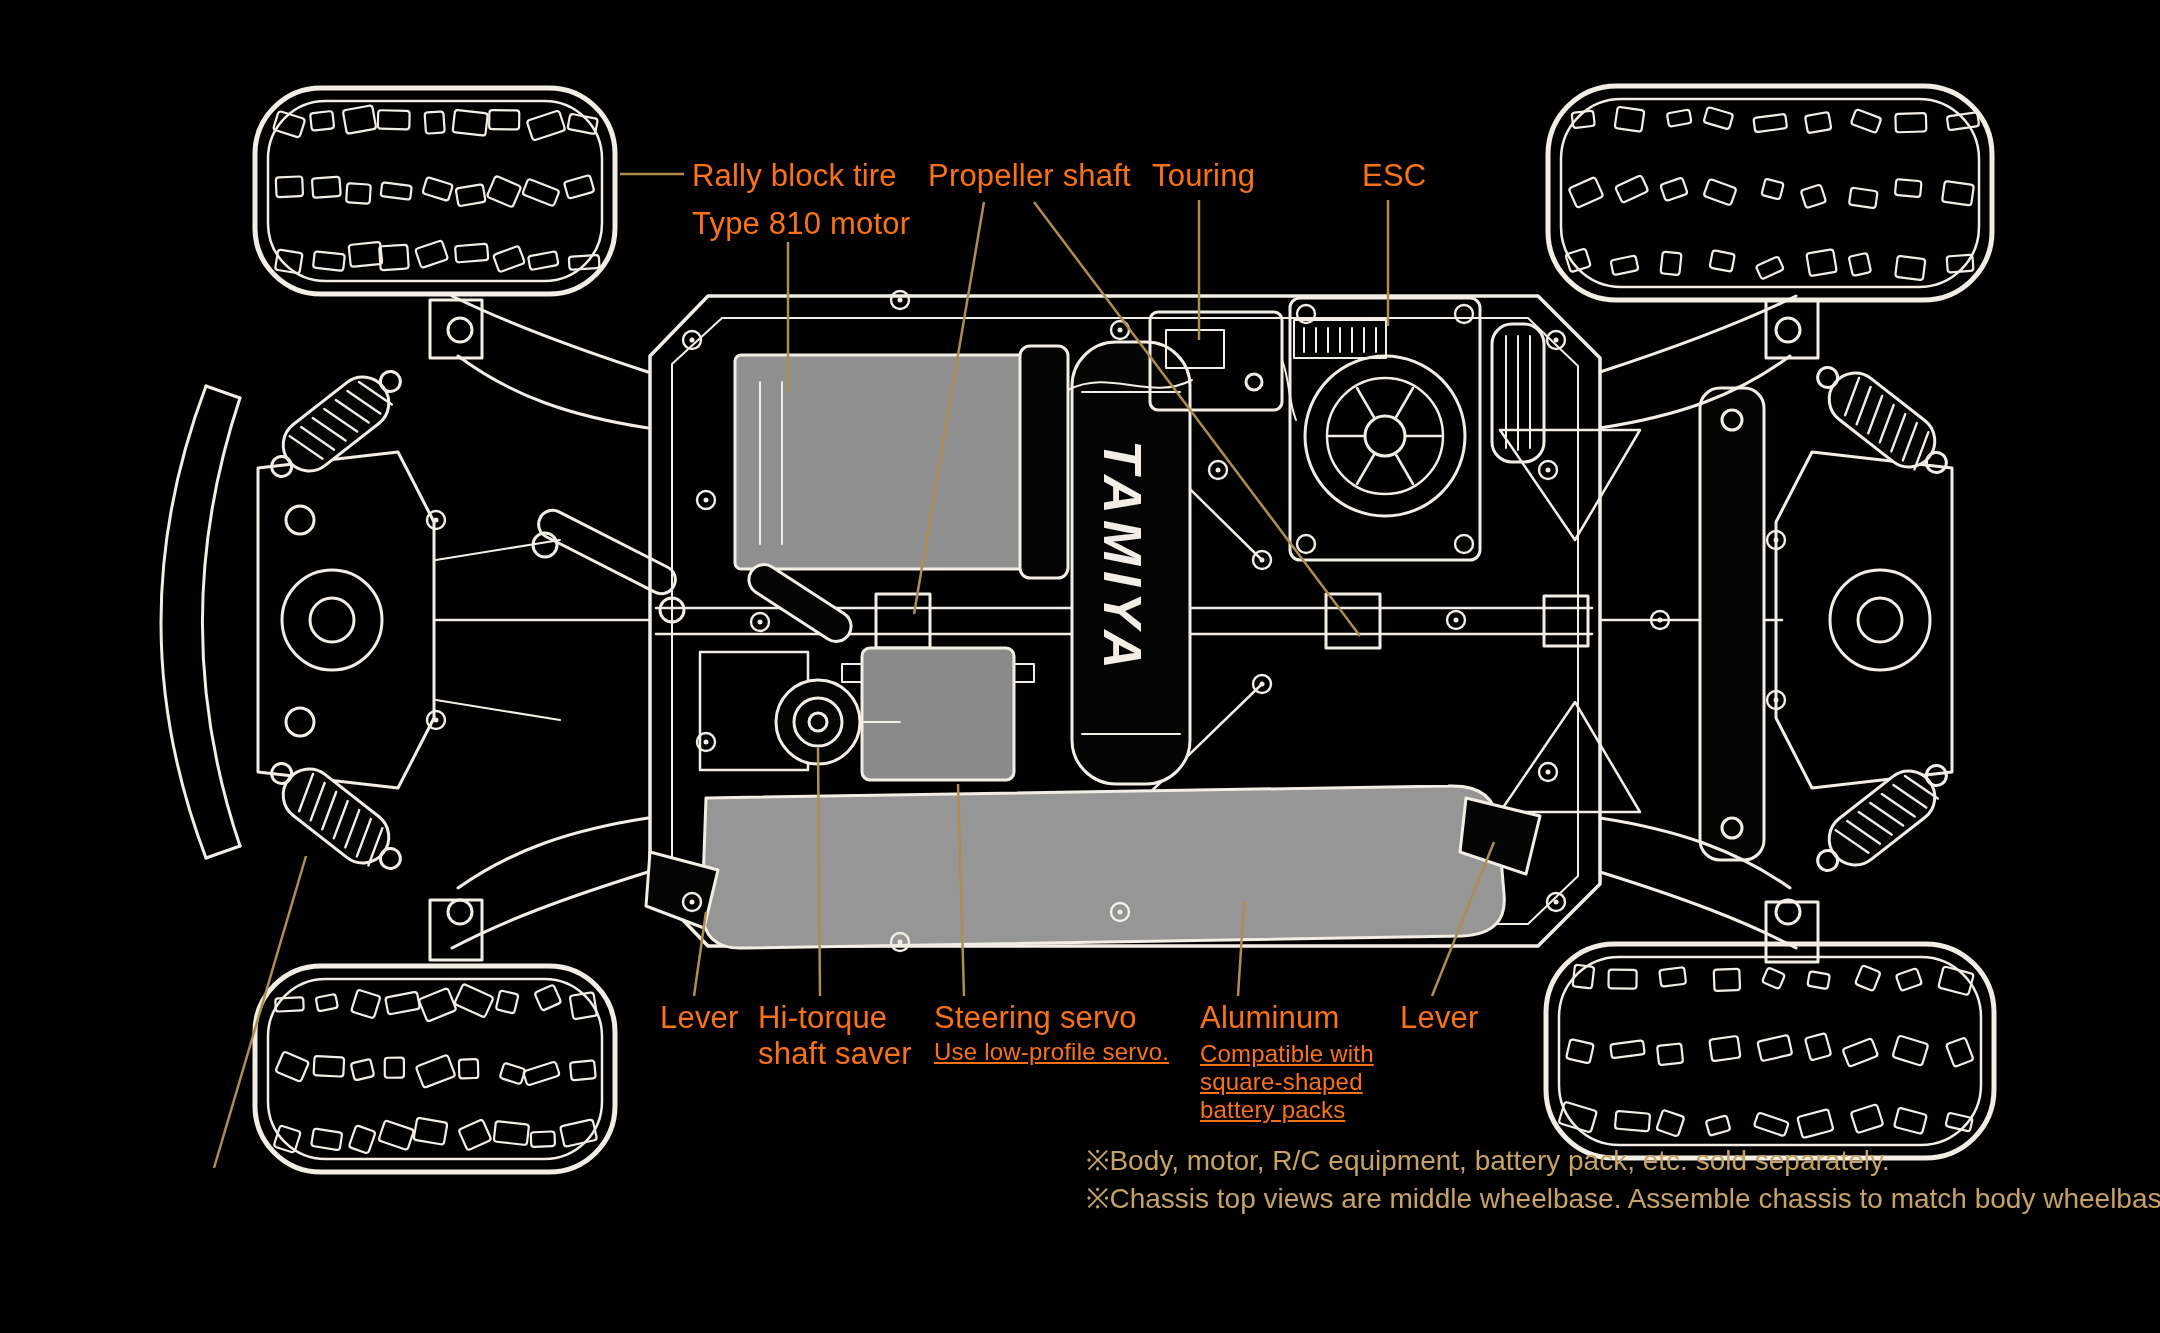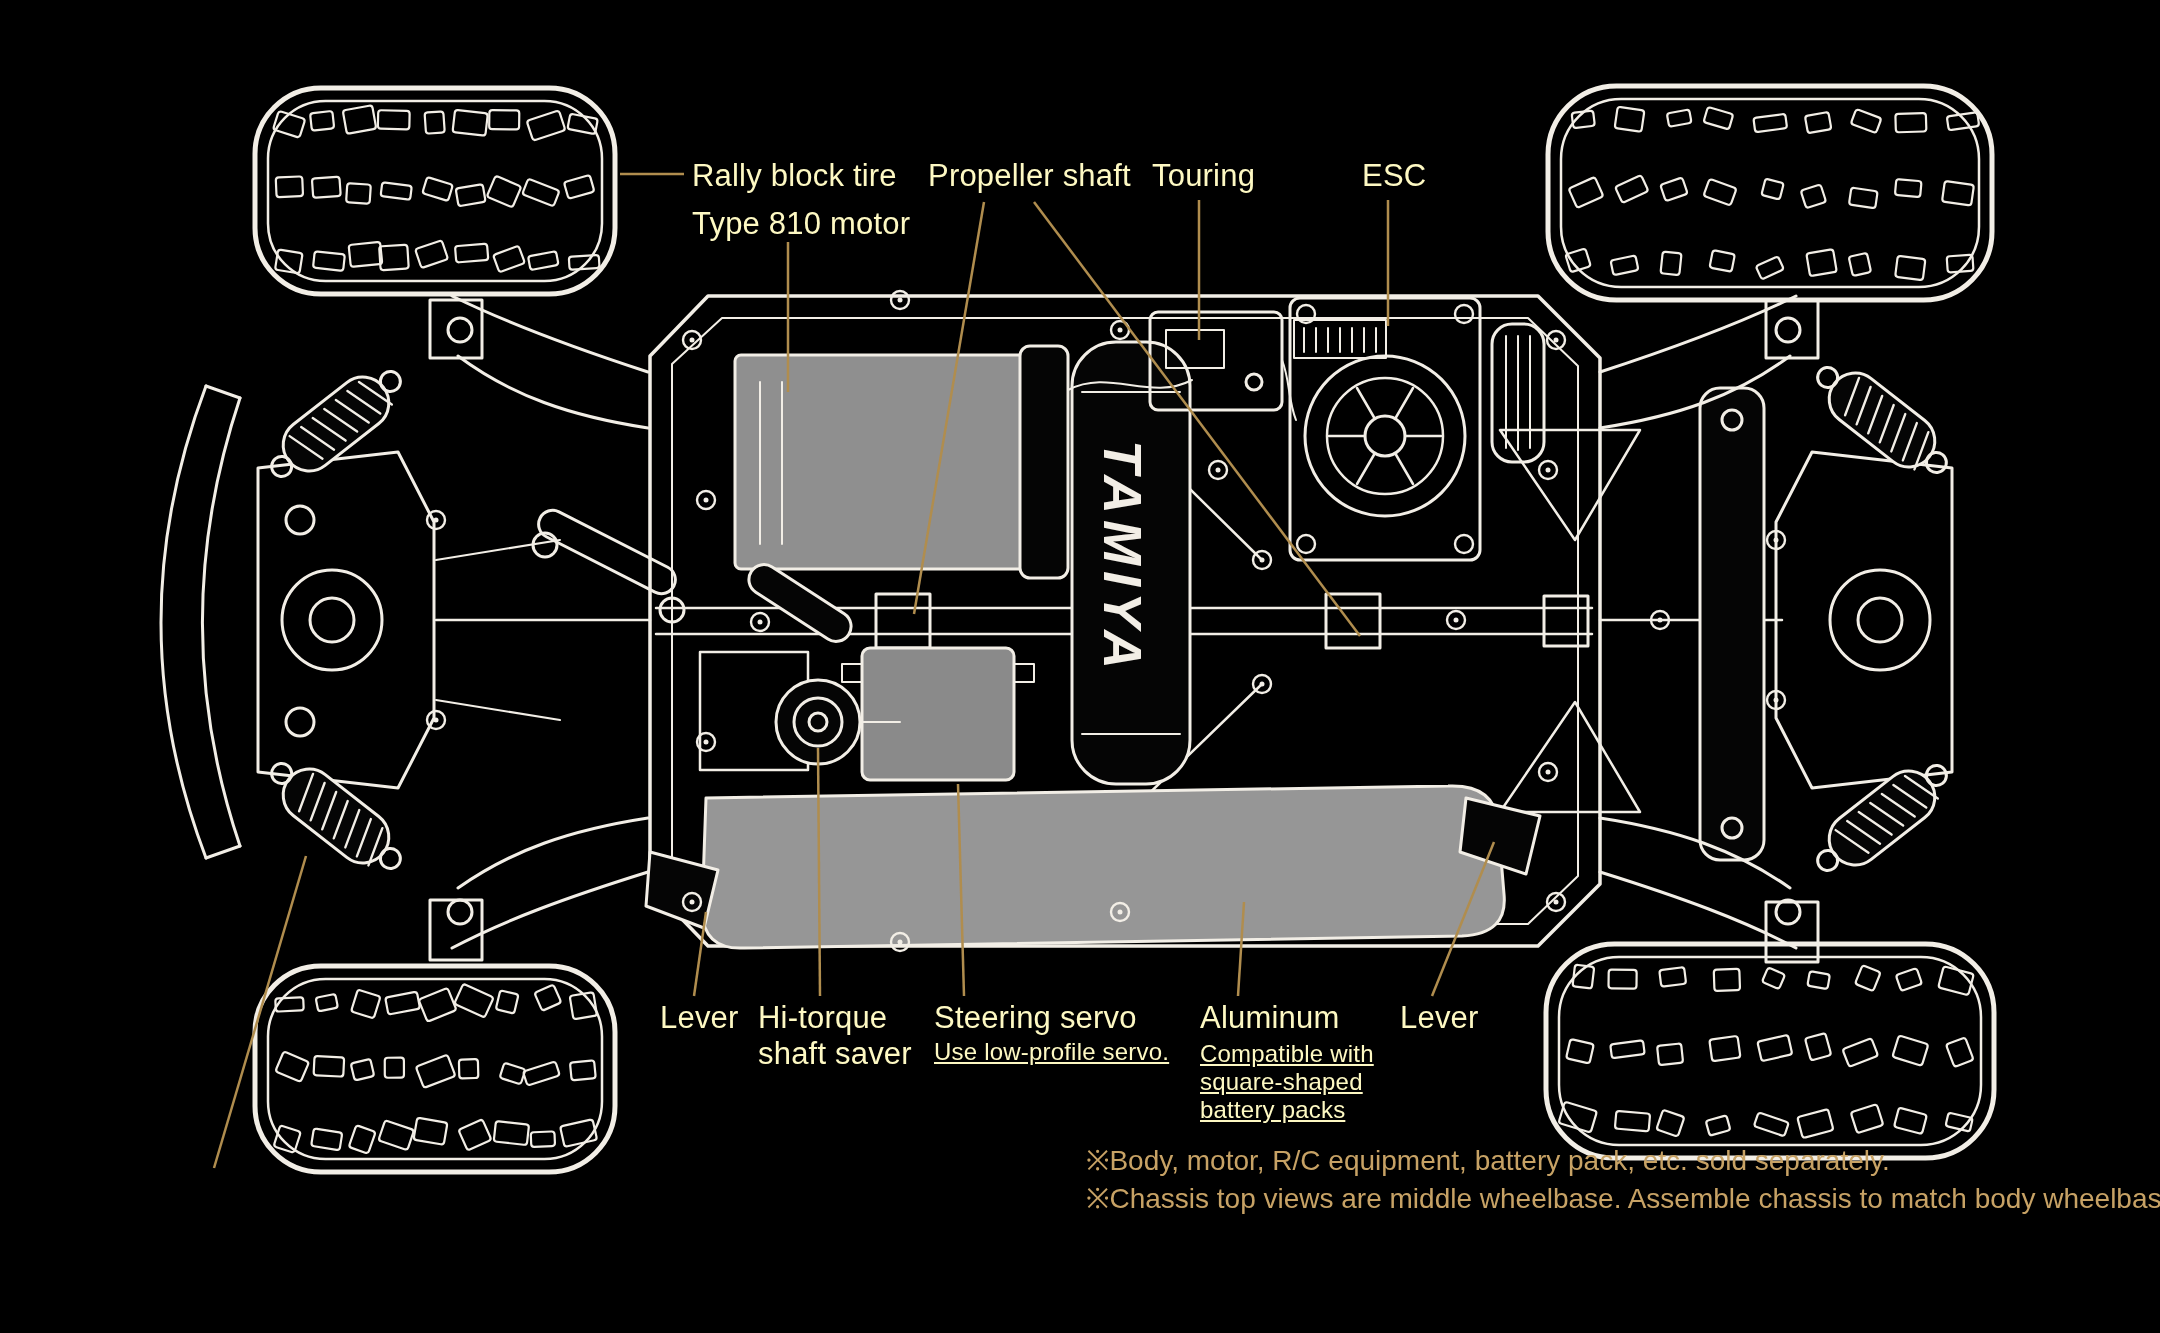--- a/index.html
+++ b/index.html
@@ -1,19 +1,19 @@
 <!DOCTYPE html>
 <html><head>
 <meta charset="utf-8">
 <style>
   html,body{margin:0;padding:0;background:#000;}
   #stage{position:relative;width:2160px;height:1333px;background:#000;overflow:hidden;
          font-family:"Liberation Sans",sans-serif;}
   #art{position:absolute;left:0;top:0;}
-  .label{position:absolute;color:#fef9c3;font-size:31px;white-space:nowrap;letter-spacing:.2px;}
+  .label{position:absolute;color:#f97316;font-size:31px;white-space:nowrap;letter-spacing:.2px;}
   .sub{font-size:24px;text-decoration:underline;}
   .note-gold{position:absolute;color:#c7a265;font-size:28px;white-space:nowrap;text-align:center;}
 </style>
 </head>
 <body>
 
 <div id="stage">
 
   <svg id="art" width="2160" height="1333" viewBox="0 0 2160 1333">
     <g id="artwork" stroke="#f2eee6" fill="none" stroke-width="3" stroke-linejoin="round" stroke-linecap="round">

